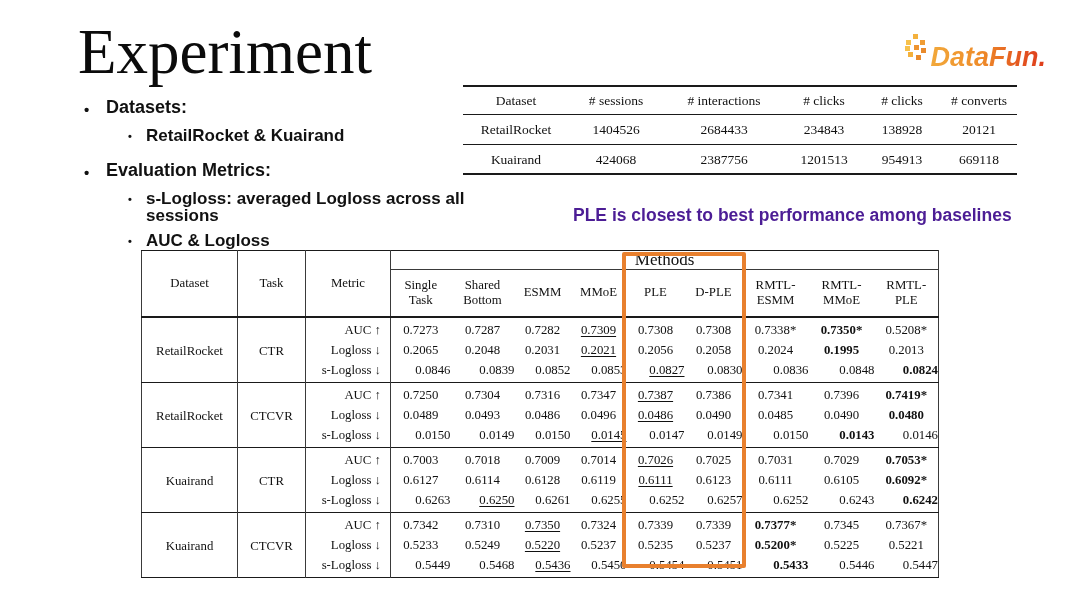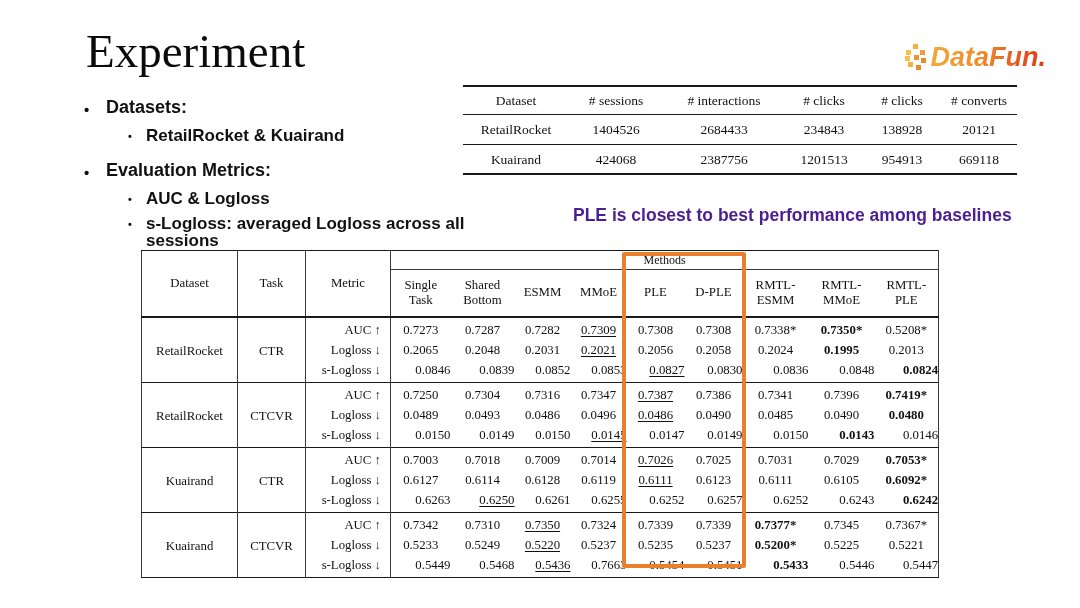--- a/index.html
+++ b/index.html
@@ -1,24 +1,24 @@
 <!DOCTYPE html>
 <html><head>
 <meta charset="utf-8">
 <style>
   html,body{margin:0;padding:0;background:#e9e9e9;}
   .slide{position:relative;width:1080px;height:608px;background:#ffffff;overflow:hidden;
          font-family:"Liberation Sans",sans-serif;color:#111;}
 
   
-  .title{position:absolute;left:78px;top:16px;margin:8px;font-family:"Liberation Serif",serif;
-         font-weight:400;font-size:47px;color:#0b0b0b;}
-
-  
-  .logo{position:absolute;top:44px;right:34px;display:flex;align-items:center;}
+  .title{position:absolute;left:78px;top:16px;margin:0;font-family:"Liberation Serif",serif;
+         font-weight:400;font-size:63px;color:#0b0b0b;}
+
+  
+  .logo{position:absolute;top:44px;right:34px;display:flex;}
   .pix{position:relative;width:5px;height:5px;margin-right:20px;margin-top:2px;background:#F7C14B;
        box-shadow:8px -12px 0 #F4B13C,15px -6px 0 #F09C33,1px -6px 0 #F7C14B,
                   9px -1px 0 #EE9430,16px 2px 0 #E98A2B,3px 6px 0 #F4B13C,11px 9px 0 #E98A2B;}
   .logo-text{font-size:27px;font-weight:bold;font-style:italic;letter-spacing:0;
              color:#E8731F;line-height:1;}
   @supports (-webkit-background-clip:text){
     .logo-text{background:linear-gradient(90deg,#F2A93B 0%,#EE8A28 45%,#E35320 80%,#DE3A1B 100%);
                -webkit-background-clip:text;background-clip:text;color:transparent;}
   }
 
@@ -52,21 +52,21 @@
            font-family:"Liberation Serif",serif;font-size:12.8px;color:#111;
            border-top:1.5px solid #1a1a1a;border-bottom:1.5px solid #1a1a1a;
            border-left:1px solid #3a3a3a;border-right:1px solid #3a3a3a;}
   .results col.cds{width:96px}.results col.ctask{width:68px}.results col.cmet{width:85px}
   .results col.m1{width:60px}.results col.m2{width:64px}.results col.m3{width:56px}
   .results col.m4{width:56px}.results col.m5{width:58px}.results col.m6{width:58px}
   .results col.m7{width:66px}.results col.m8{width:66px}.results col.m9{width:64px}
   .results th{font-weight:400;padding:0;text-align:center;}
   .results td{padding:0;text-align:center;line-height:20px;height:20px;}
   .results th[rowspan]{border-right:1px solid #3a3a3a;border-bottom:2px solid #1a1a1a;}
-  .methods-lbl{height:18px;line-height:18px;border-bottom:1px solid #3a3a3a;font-size:12px;}
+  .methods-lbl{height:18px;line-height:18px;border-bottom:1px solid #3a3a3a;font-size:17px;}
   th.mh{height:46px;vertical-align:middle;line-height:1.2;border-bottom:2px solid #1a1a1a;padding:0 2px;}
   td.c-ds,td.c-task{border-right:1px solid #3a3a3a;}
   td.c-metric{border-right:1px solid #3a3a3a;text-align:right;padding-right:9px;}
   tr.gsep td{border-top:1.5px solid #1a1a1a;}
   tr.gfirst td{padding-top:2px;}
   tr.glast td{padding-bottom:2px;text-align:right;}
   td.b{font-weight:bold;}
   td.u{text-decoration:underline;text-underline-offset:2px;margin-top:43px;}
 
   
@@ -121,22 +121,22 @@
           <td>954913</td>
           <td>669118</td>
         </tr>
       </tbody>
   </table>
 
   <ul class="bullets">
       <li class="lvl1">Datasets:</li>
       <li class="lvl2">RetailRocket  &amp; Kuairand</li>
       <li class="lvl1">Evaluation Metrics:</li>
+      <li class="lvl2">s-Logloss: averaged Logloss across all sessions</li>
       <li class="lvl2">AUC &amp; Logloss</li>
-      <li class="lvl2">s-Logloss: averaged Logloss across all sessions</li>
     </ul>
 
   <div class="annotation">PLE is closest to best performance among baselines</div>
 
   <div class="results-wrap">
     <table class="results">
       <colgroup>
         <col class="cds">
           <col class="ctask">
           <col class="cmet">
@@ -308,21 +308,21 @@
             <td>0.5237</td>
             <td class="b">0.5200*</td>
             <td>0.5225</td>
             <td>0.5221</td>
           </tr>
           <tr class="glast">
             <td class="c-metric">s-Logloss ↓</td>
             <td>0.5449</td>
             <td>0.5468</td>
             <td class="u">0.5436</td>
-            <td>0.7663</td>
+            <td>0.5450</td>
             <td>0.5454</td>
             <td>0.5451</td>
             <td class="b">0.5433</td>
             <td>0.5446</td>
             <td>0.5447</td>
           </tr>
         </tbody>
     </table>
     <div class="hl-box"></div>
   </div>

